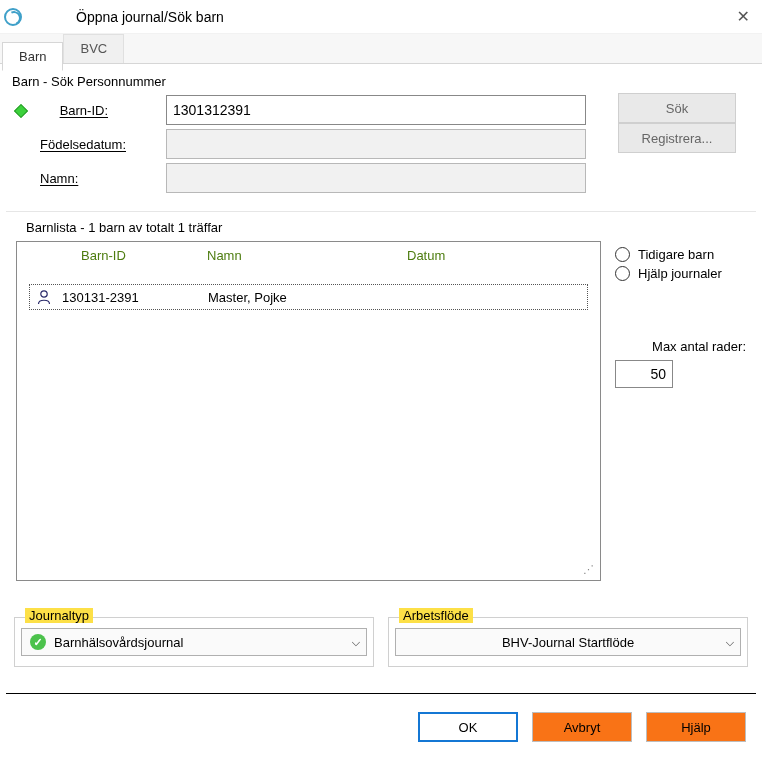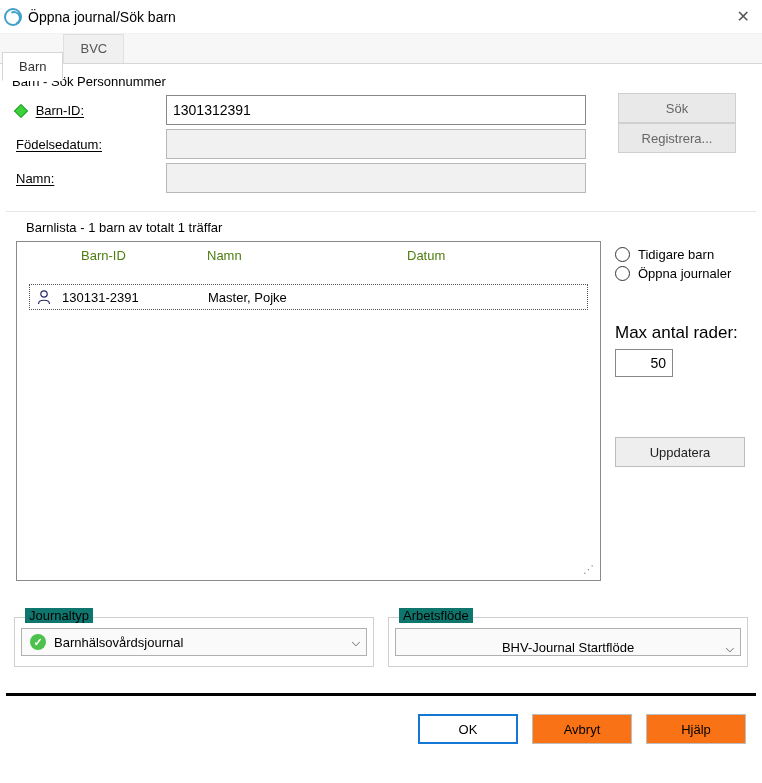--- a/index.html
+++ b/index.html
@@ -1,37 +1,37 @@
 <!DOCTYPE html>
 <html><head>
   <meta charset="utf-8">
   <style>
     * { box-sizing: border-box; margin: 0; padding: 0; font-family: "Segoe UI", Tahoma, sans-serif; font-size: 13px; }
     body { background: #ffffff; width: 762px; height: 783px; overflow: hidden; position: relative; color: #000; }
 
     
-    .title-bar { height: 34px; display: flex; align-items: center; padding: 0 4px; border-bottom: 1px solid #f2f2f2; }
+    .title-bar { height: 34px; display: flex; align-items: center; padding: 0 4px; border-bottom: 1px solid #f2f2f2; gap: 48px; }
     .title-icon { width: 18px; height: 18px; border-radius: 50%; border: 2px solid #3fa0c9; margin-right: 6px; position: relative; }
     .title-icon::after { content: ""; position: absolute; width: 10px; height: 10px; border: 2px solid #3fa0c9; border-left-color: transparent; border-bottom-color: transparent; border-radius: 50%; top: 1px; left: 1px; transform: rotate(20deg); }
     .title-text { flex: 1; font-size: 14px; }
     .close-x { font-size: 16px; color: #555; padding: 0 8px; cursor: default; }
 
     
     .tabs { display: flex; background: #f7f7f7; border-bottom: 1px solid #d6d6d6; height: 30px; padding-left: 2px; }
     .tab { padding: 6px 16px 5px 16px; border: 1px solid transparent; background: #f3f3f3; color: #333; cursor: default; font-size: 13px; }
-    .tab.active { background: #ffffff; border: 1px solid #d6d6d6; border-bottom: 1px solid #ffffff; position: relative; top: 18px; }
+    .tab.active { background: #ffffff; border: 1px solid #d6d6d6; border-bottom: 1px solid #ffffff; position: relative; top: 8px; }
     .tab.inactive { background: #f0f0f0; border: 1px solid #e0e0e0; border-bottom: none; color: #555; }
 
     .panel { padding: 8px 6px 0 6px; }
 
     
     .search-title { font-size: 13px; margin: 2px 0 4px 6px; }
     .search-row { display: flex; align-items: center; padding: 2px 0; }
     .search-label { width: 160px; padding-left: 10px; text-decoration: none; }
-    .uline { text-decoration: underline; text-decoration-color: #000; text-underline-offset: 2px; }
+    .uline { text-decoration: underline; text-decoration-color: #000; text-underline-offset: 2px; margin-left: 24px; }
     .green-dot { display: inline-block; width: 10px; height: 10px; background: #3cd23c; border: 1px solid #2a9a2a; transform: rotate(45deg); margin-right: 6px; vertical-align: middle; }
     .text-input { width: 420px; height: 28px; border: 1px solid #888; padding: 14px 6px; font-size: 14px; background: #fff; }
     .text-input.disabled { background: #f1f1f1; border: 1px solid #b8b8b8; }
     .right-btns { width: 150px; display: flex; flex-direction: column; padding-left: 32px; }
     .btn { height: 30px; background: #e9e9e9; border: 1px solid #cfcfcf; color: #666; cursor: default; display: flex; align-items: center; justify-content: center; font-size: 13px; }
     .btn.enabled { color: #222; background: #eeeeee; border: 1px solid #bdbdbd; }
 
     .search-grid { display: flex; gap: 0; }
     .search-fields { flex: 0 0 auto; }
 
@@ -50,36 +50,36 @@
     .list-row { display: flex; align-items: center; height: 26px; border: 1px dotted #555; margin: 16px 12px 0 12px; }
     .row-icon { width: 28px; display: flex; justify-content: center; }
     .row-icon svg { width: 16px; height: 16px; }
     .row-id { width: 150px; padding-left: 4px; }
     .row-name { width: 200px; }
     .expand-icon { position: absolute; bottom: 4px; right: 6px; font-size: 11px; color: #888; }
 
     .side-panel { flex: 1; padding-top: 2px; }
     .radio-row { display: flex; align-items: center; gap: 8px; margin: 4px 0; font-size: 13px; }
     .radio-circle { width: 15px; height: 15px; border: 1.5px solid #333; border-radius: 50%; }
-    .max-label { margin-top: 42px; margin-bottom: 6px; font-size: 17px; }
+    .max-label { margin-top: 58px; margin-bottom: 6px; font-size: 13px; text-align: right; }
     .max-input { width: 58px; height: 28px; border: 1px solid #888; padding: 2px 6px; font-size: 14px; text-align: right; }
     .update-btn { margin-top: 60px; width: 130px; }
 
     
     .bottom-selects { display: flex; gap: 14px; padding: 0 8px; margin-top: 36px; }
     .select-group { flex: 1; border: 1px solid #d0d0d0; border-radius: 0; padding: 0; position: relative; }
-    .select-legend { position: absolute; top: -10px; left: 10px; background: #0f766e; padding: 0 4px; font-size: 13px; }
+    .select-legend { position: absolute; top: -10px; left: 10px; background: #fde047; padding: 0 4px; font-size: 13px; }
     .select-inner { display: flex; align-items: center; height: 48px; padding: 0 6px; }
     .select-box { flex: 1; height: 28px; border: 1px solid #b0b0b0; background: #fafafa; display: flex; align-items: center; padding: 0 8px; position: relative; }
-    .select-box.center { justify-content: center; align-items: flex-end; }
+    .select-box.center { justify-content: center; }
     .select-arrow { position: absolute; right: 6px; font-size: 11px; color: #555; }
     .green-check { width: 16px; height: 16px; border-radius: 50%; background: #4cc24c; margin-right: 8px; display: flex; align-items: center; justify-content: center; color: #fff; font-size: 11px; font-weight: bold; }
 
     
-    .dialog-btns { display: flex; justify-content: flex-end; gap: 14px; padding: 20px 10px 0 0; margin-top: 26px; border-top: 3px solid #000000; padding-top: 18px; }
+    .dialog-btns { display: flex; justify-content: flex-end; gap: 14px; padding: 20px 10px 0 0; margin-top: 26px; border-top: 1px solid #000000; padding-top: 18px; }
     .dlg-btn { width: 100px; height: 30px; border: 1px solid #bdbdbd; background: #f97316; display: flex; align-items: center; justify-content: center; cursor: default; }
     .dlg-btn.primary { border: 2px solid #1477d4; background: #fff; }
   </style>
 </head>
 <body>
 
 <div class="title-bar">
   <div class="title-icon"></div>
   <div class="title-text">Öppna journal/Sök barn</div>
   <div class="close-x">✕</div>
@@ -147,25 +147,24 @@
         </div>
         <div class="expand-icon">⋰</div>
       </div>
       <div class="side-panel">
         <div class="radio-row">
           <div class="radio-circle"></div>
           <span>Tidigare barn</span>
         </div>
         <div class="radio-row">
           <div class="radio-circle"></div>
-          <span>Öppna journaler</span>
+          <span>Hjälp journaler</span>
         </div>
         <div class="max-label">Max antal rader:</div>
         <input class="max-input" value="50" style="">
-        <div class="btn enabled update-btn">Uppdatera</div>
       </div>
     </div>
   </div>
 
   <div class="bottom-selects">
     <div class="select-group">
       <div class="select-legend">Journaltyp</div>
       <div class="select-inner">
         <div class="select-box">
           <div class="green-check">✓</div>

